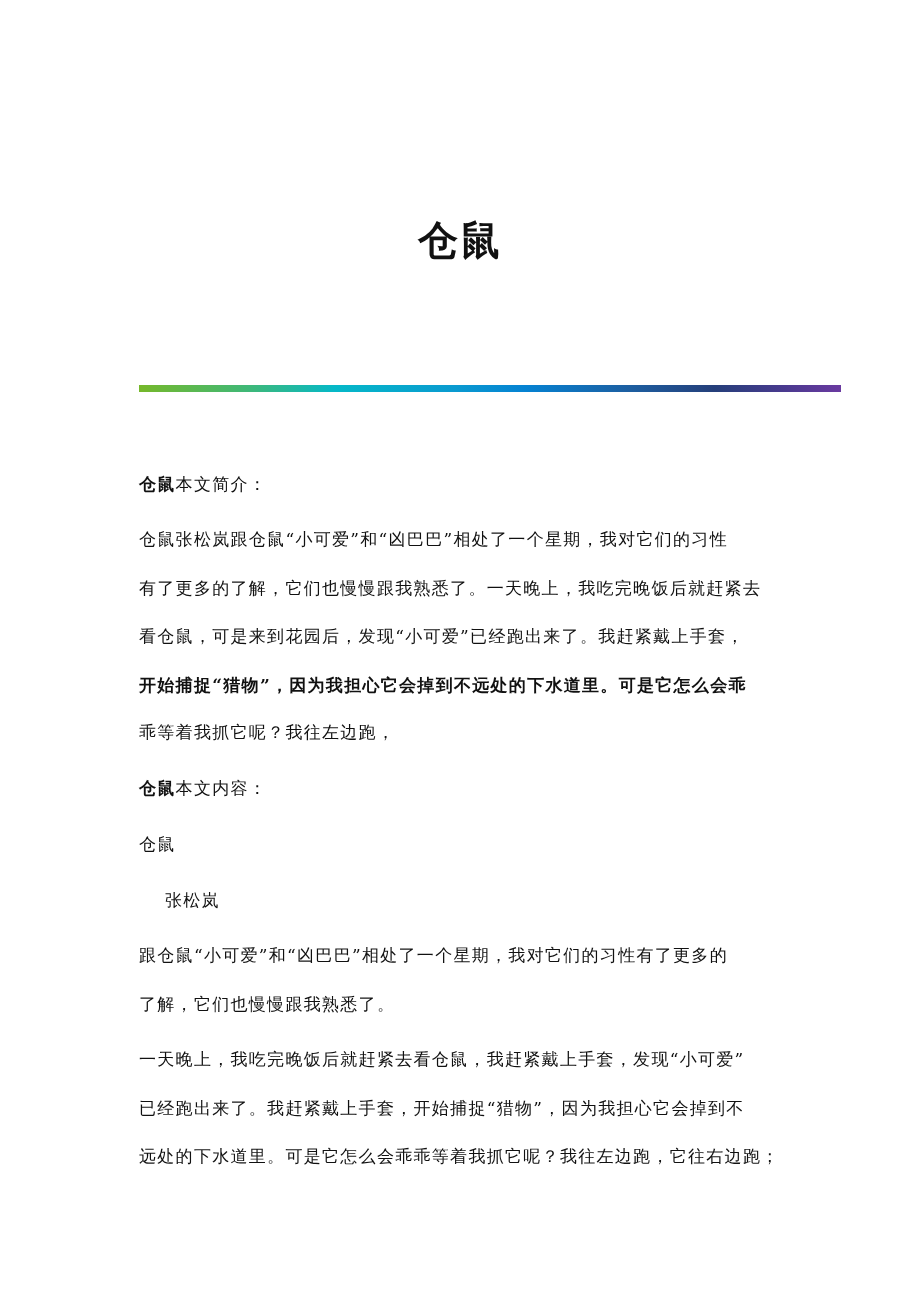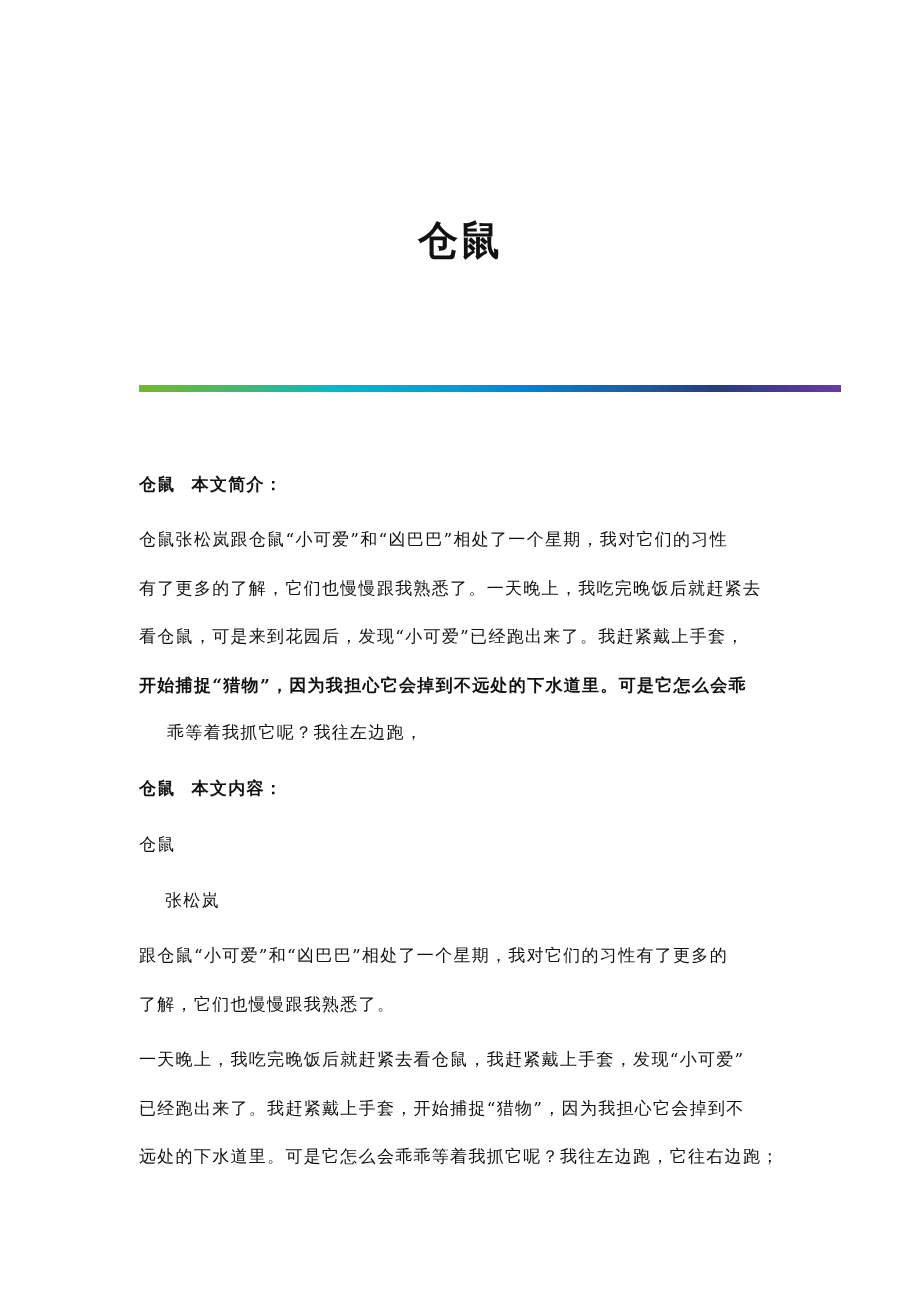--- a/index.html
+++ b/index.html
@@ -5,38 +5,38 @@
   html, body { margin: 0; padding: 0; background: #ffffff; }
   body { width: 920px; height: 1302px; position: relative; overflow: hidden;
          font-family: "DejaVu Serif", "Liberation Serif", serif; color: #111; }
   .title { position: absolute; left: 0; width: 920px; top: 214px; text-align: center;
            font-size: 40px; font-weight: bold; letter-spacing: 2px; line-height: 52px; }
   .rule { position: absolute; left: 139px; top: 385px; width: 702px; height: 7px;
           background: linear-gradient(to right, #76b82a 0%, #3db87a 16%, #05b8c8 28%, #0a9ad0 45%, #0582d2 55%, #1d5ea0 70%, #253f7a 82%, #4a3a8f 92%, #6a3aa0 100%); }
   .line { position: absolute; left: 139px; font-size: 17px; line-height: 24px; white-space: nowrap;
           letter-spacing: 1.3px; }
   .heading b { font-weight: bold; }
-  .heading span { font-weight: bold; margin-left: 16px; }
+  .heading span { font-weight: normal; margin-left: 0; }
 </style>
 </head>
 <body>
 
 <div>
   <div class="title">仓鼠</div>
   <div class="rule"></div>
 
   <div class="line heading" style="top:472px;">
     <b>仓鼠</b><span>本文简介：</span>
   </div>
 
   <div class="line" style="top:527px;">仓鼠张松岚跟仓鼠“小可爱”和“凶巴巴”相处了一个星期，我对它们的习性</div>
   <div class="line" style="top:576px;">有了更多的了解，它们也慢慢跟我熟悉了。一天晚上，我吃完晚饭后就赶紧去</div>
   <div class="line" style="top:624px;text-align:right;">看仓鼠，可是来到花园后，发现“小可爱”已经跑出来了。我赶紧戴上手套，</div>
   <div class="line" style="top:673px;font-weight:bold;">开始捕捉“猎物”，因为我担心它会掉到不远处的下水道里。可是它怎么会乖</div>
-  <div class="line" style="top:720px;margin-left:28px;">乖等着我抓它呢？我往左边跑，</div>
+  <div class="line" style="top:720px;">乖等着我抓它呢？我往左边跑，</div>
 
   <div class="line heading" style="top:776px;">
     <b>仓鼠</b><span>本文内容：</span>
   </div>
 
   <div class="line" style="top:832px;">仓鼠</div>
   <div class="line" style="top:888px;margin-left:26px;">张松岚</div>
 
   <div class="line" style="top:943px;">跟仓鼠“小可爱”和“凶巴巴”相处了一个星期，我对它们的习性有了更多的</div>
   <div class="line" style="top:992px;">了解，它们也慢慢跟我熟悉了。</div>

